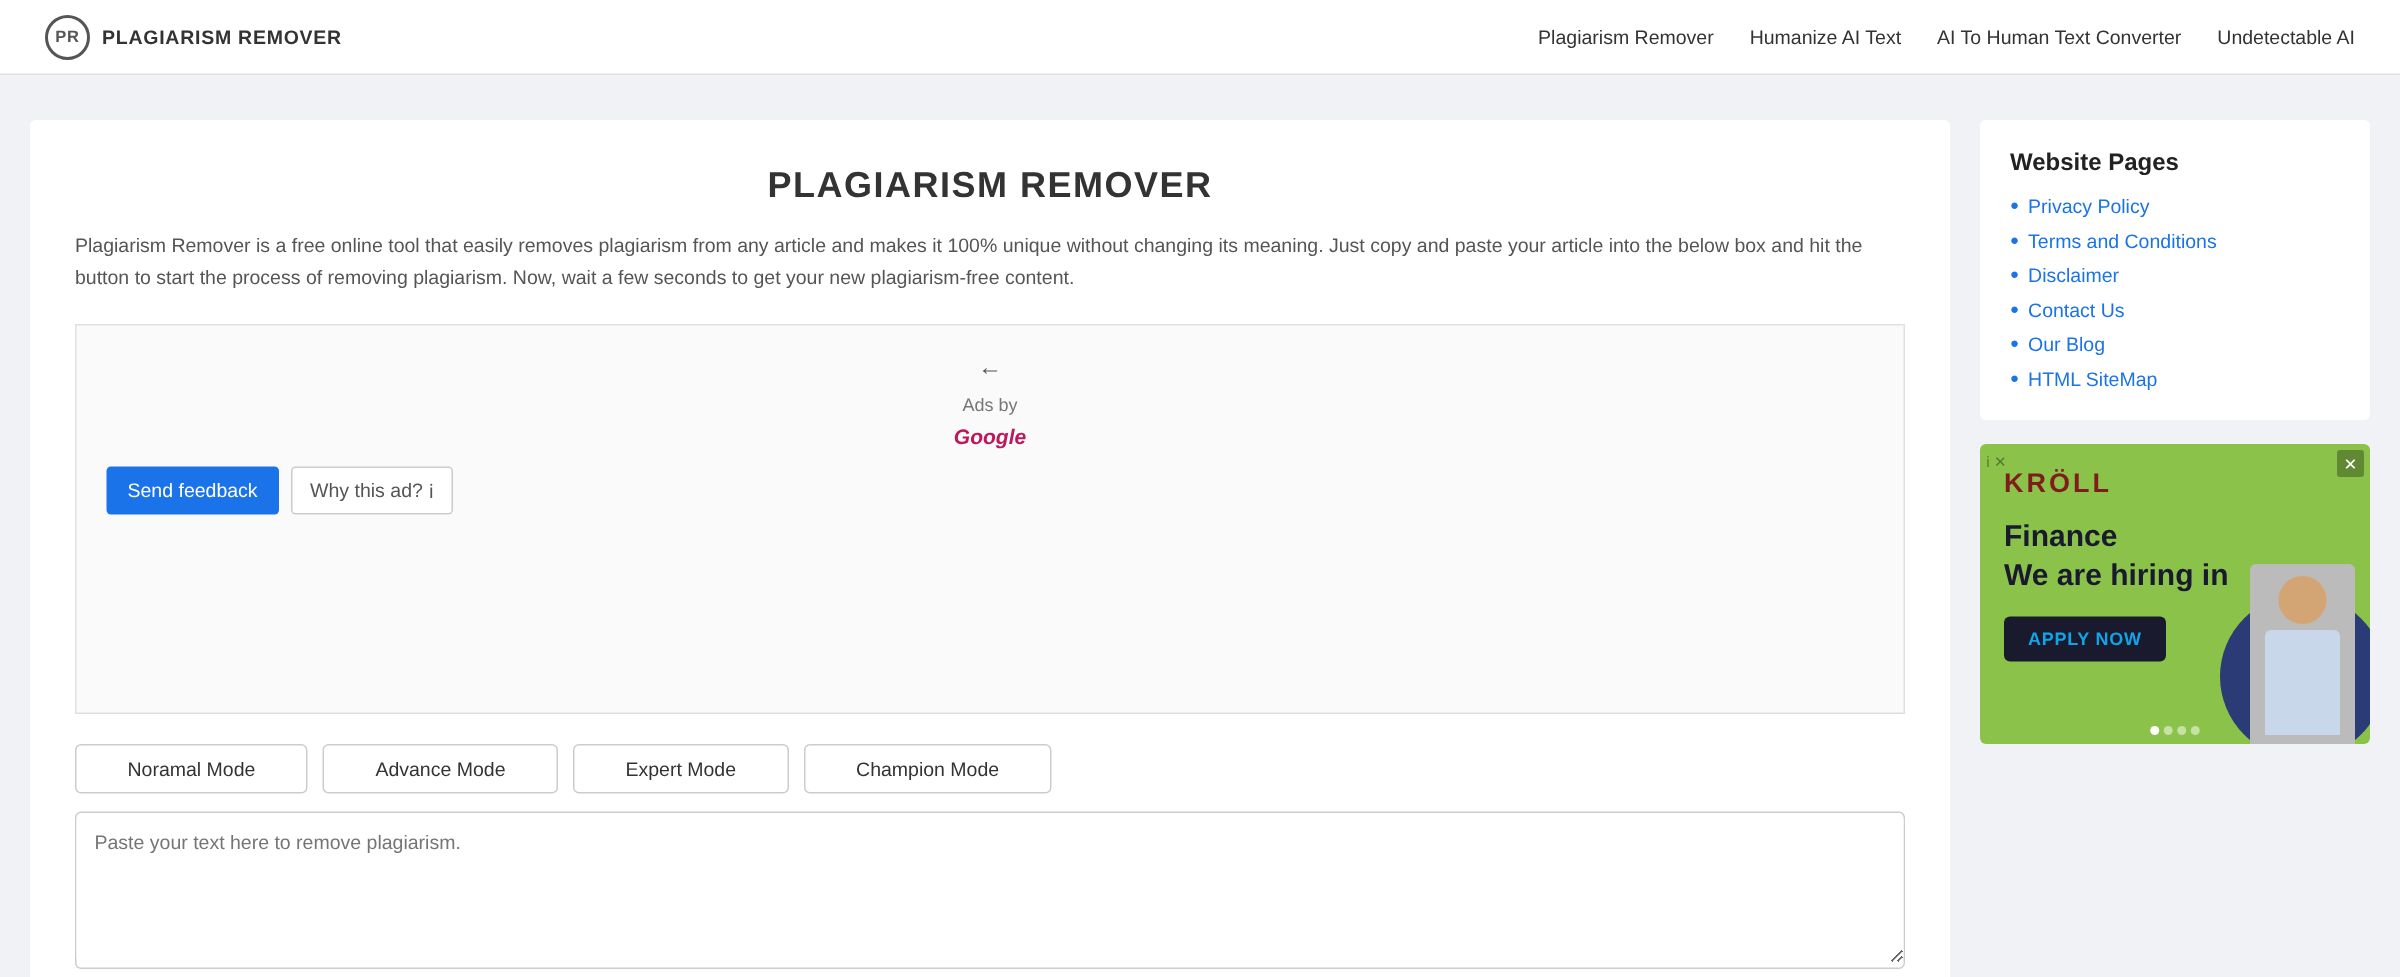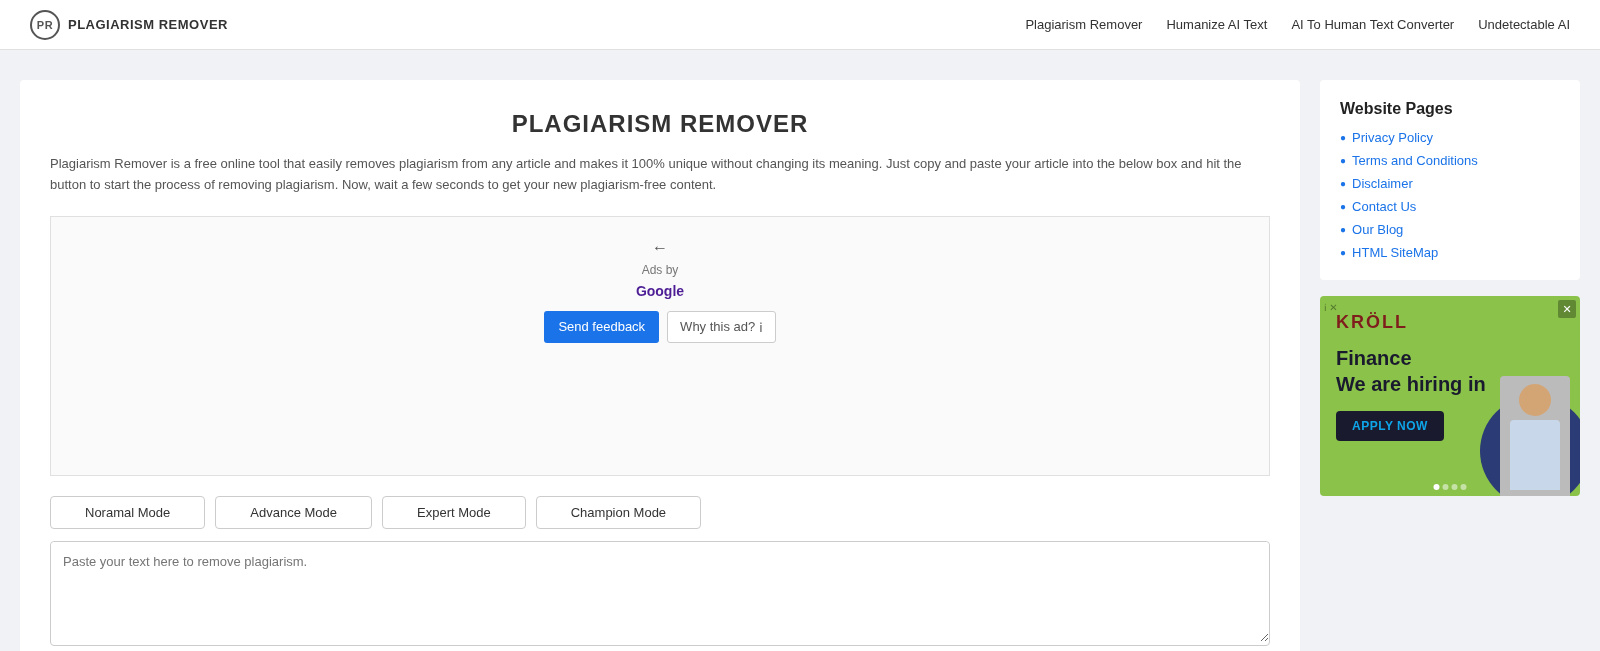--- a/index.html
+++ b/index.html
@@ -100,26 +100,26 @@
       font-size: 12px;
       color: #777;
       flex-direction: column;
     }
     .ads-by-google {
       font-size: 12px;
       color: #777;
     }
     .google-text {
       font-size: 14px;
-      color: #4c1d95;
+      color: #be185d;
+      font-style: italic;
       font-weight: bold;
     }
     .ad-buttons {
       display: flex;
-      justify-content: center;
       gap: 8px;
     }
     .btn-send-feedback {
       background: #1a73e8;
       color: #fff;
       border: none;
       padding: 6px 14px;
       border-radius: 3px;
       cursor: pointer;
       font-size: 13px;

